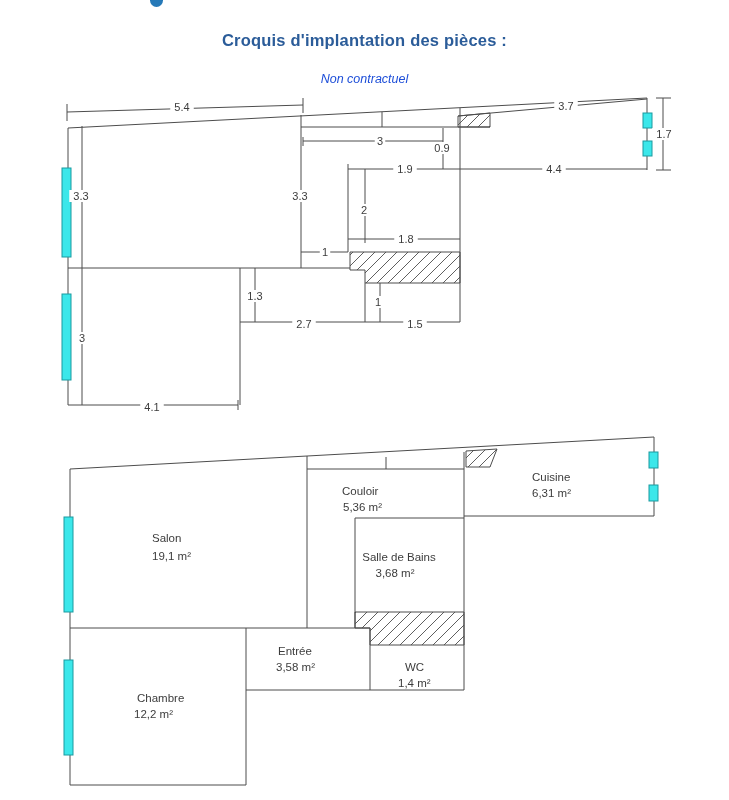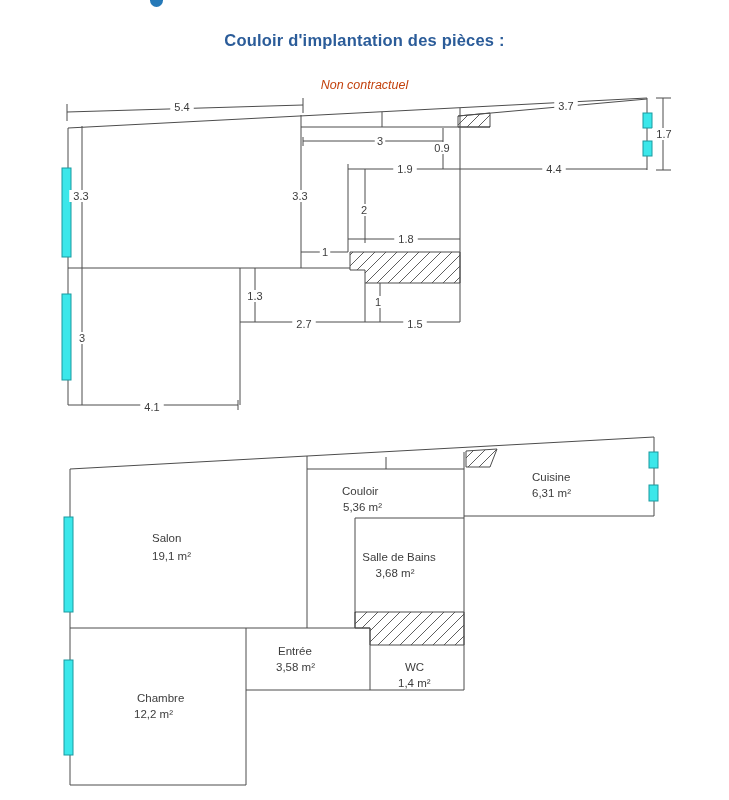--- a/index.html
+++ b/index.html
@@ -1,33 +1,33 @@
 <!DOCTYPE html>
 <html><head>
 <meta charset="utf-8">
 <style>
   html,body{margin:0;padding:0;background:#ffffff;}
   body{width:729px;height:800px;position:relative;font-family:"Liberation Sans",sans-serif;}
   .page{position:absolute;left:0;top:0;width:729px;height:800px;background:#fff;overflow:hidden;}
   .logo-fragment{position:absolute;left:150px;top:0;width:13px;height:7px;border-radius:0 0 7px 7px;}
   .page-title{position:absolute;top:31px;left:0;width:100%;text-align:center;
               font-size:16.5px;font-weight:bold;margin:0;letter-spacing:.2px;}
-  .page-subtitle{position:absolute;top:78px;left:0;width:100%;text-align:center;
-                 font-size:12.5px;font-style:italic;color:#c2410c;}
+  .page-subtitle{position:absolute;top:72px;left:0;width:100%;text-align:center;
+                 font-size:12.5px;font-style:italic;color:#1d4ed8;}
   svg.plans{position:absolute;left:0;top:0;}
   svg text{font-family:"Liberation Sans",sans-serif;}
 </style>
 </head>
 <body>
 
 <div class="page">
 
   <div class="logo-fragment" style="background: rgb(38, 121, 184);"></div>
 
-  <h1 class="page-title" style="color: rgb(43, 92, 153);">Couloir d'implantation des pièces :</h1>
+  <h1 class="page-title" style="color: rgb(43, 92, 153);">Croquis d'implantation des pièces :</h1>
   <div class="page-subtitle">Non contractuel</div>
 
   <svg class="plans" width="729" height="800" viewBox="0 0 729 800">
     <defs>
       <pattern id="hatch-pattern" width="11" height="11" patternUnits="userSpaceOnUse">
         <path d="M0,11 L11,0" stroke="#4d4d4d" stroke-width="0.9" fill="none"></path>
       </pattern>
     </defs>
     <g>
         <line x1="68" y1="128" x2="647" y2="98" stroke="#4d4d4d" stroke-width="1"></line>

